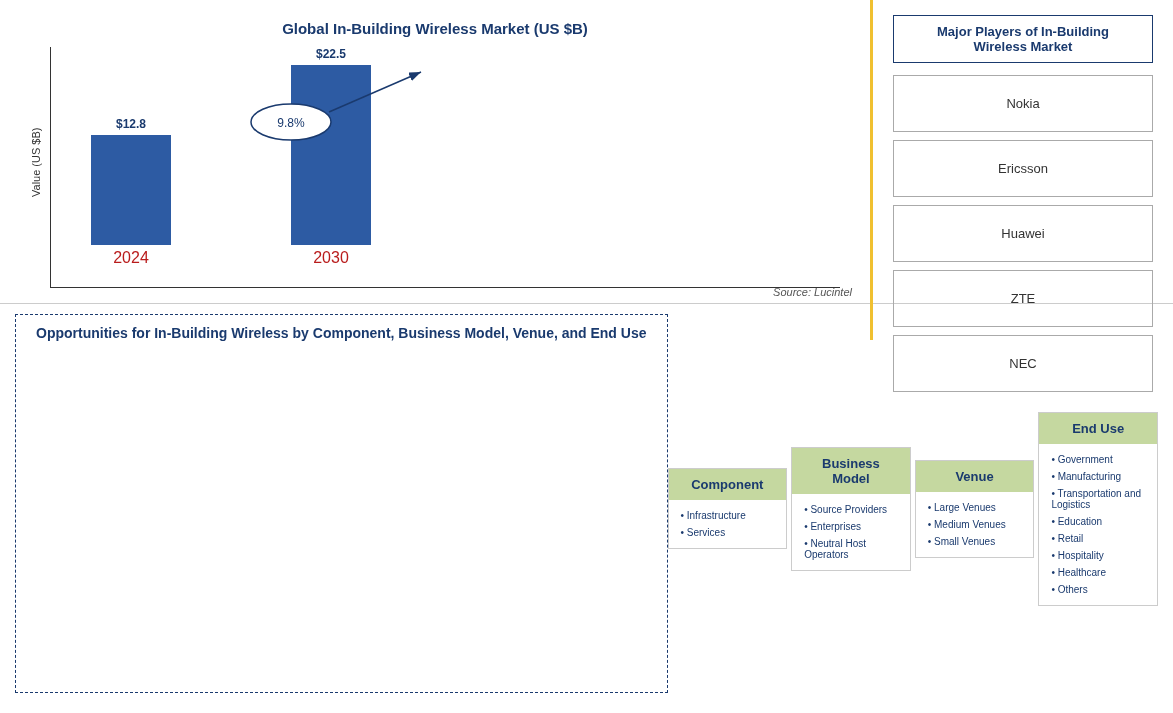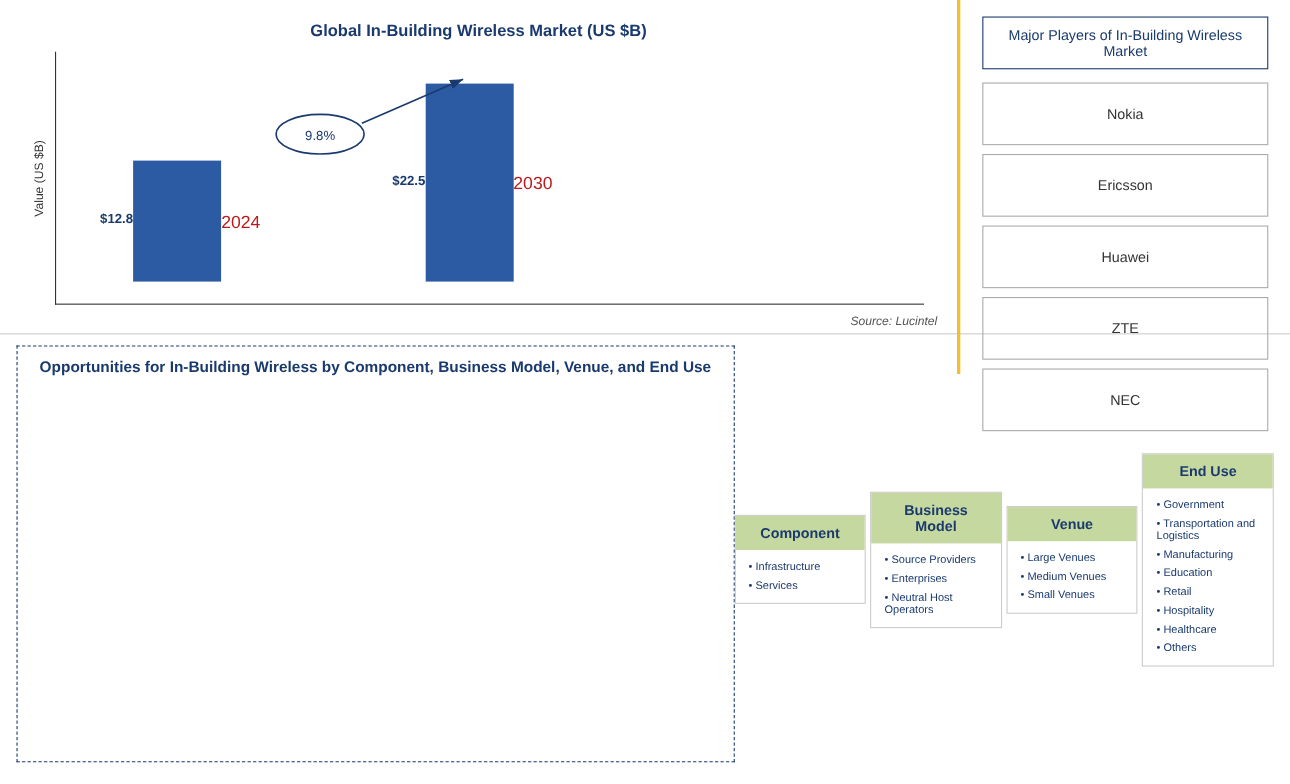--- a/index.html
+++ b/index.html
@@ -77,21 +77,21 @@
       display: flex;
       align-items: flex-end;
       padding-bottom: 20px;
       position: relative;
       border-left: 1.5px solid #333;
       border-bottom: 1.5px solid #333;
     }
 
     .bar-group {
       display: flex;
-      flex-direction: row;
+      flex-direction: column;
       align-items: center;
       margin: 0 40px;
     }
 
     .bar-value {
       font-size: 12px;
       font-weight: bold;
       color: #1a3a6e;
       margin-bottom: 4px;
     }
@@ -139,21 +139,21 @@
       display: flex;
       flex-direction: column;
       align-items: center;
     }
 
     .players-title-box {
       border: 1.5px solid #1a3a6e;
       padding: 8px 15px;
       text-align: center;
       font-size: 13px;
-      font-weight: normal;
+      font-weight: bold;
       color: #1a3a6e;
       width: 100%;
       margin-bottom: 12px;
     }
 
     .player-item {
       border: 1px solid #aaa;
       width: 100%;
       padding: 20px 10px;
       text-align: center;
@@ -310,22 +310,22 @@
           <div class="category-item">Large Venues</div>
           <div class="category-item">Medium Venues</div>
           <div class="category-item">Small Venues</div>
         </div>
       </div>
 
       <div class="category-col">
         <div class="category-header">End Use</div>
         <div class="category-items">
           <div class="category-item">Government</div>
+          <div class="category-item">Manufacturing</div>
           <div class="category-item">Transportation and Logistics</div>
-          <div class="category-item">Manufacturing</div>
           <div class="category-item">Education</div>
           <div class="category-item">Retail</div>
           <div class="category-item">Hospitality</div>
           <div class="category-item">Healthcare</div>
           <div class="category-item">Others</div>
         </div>
       </div>
 
     </div>
   </div>

